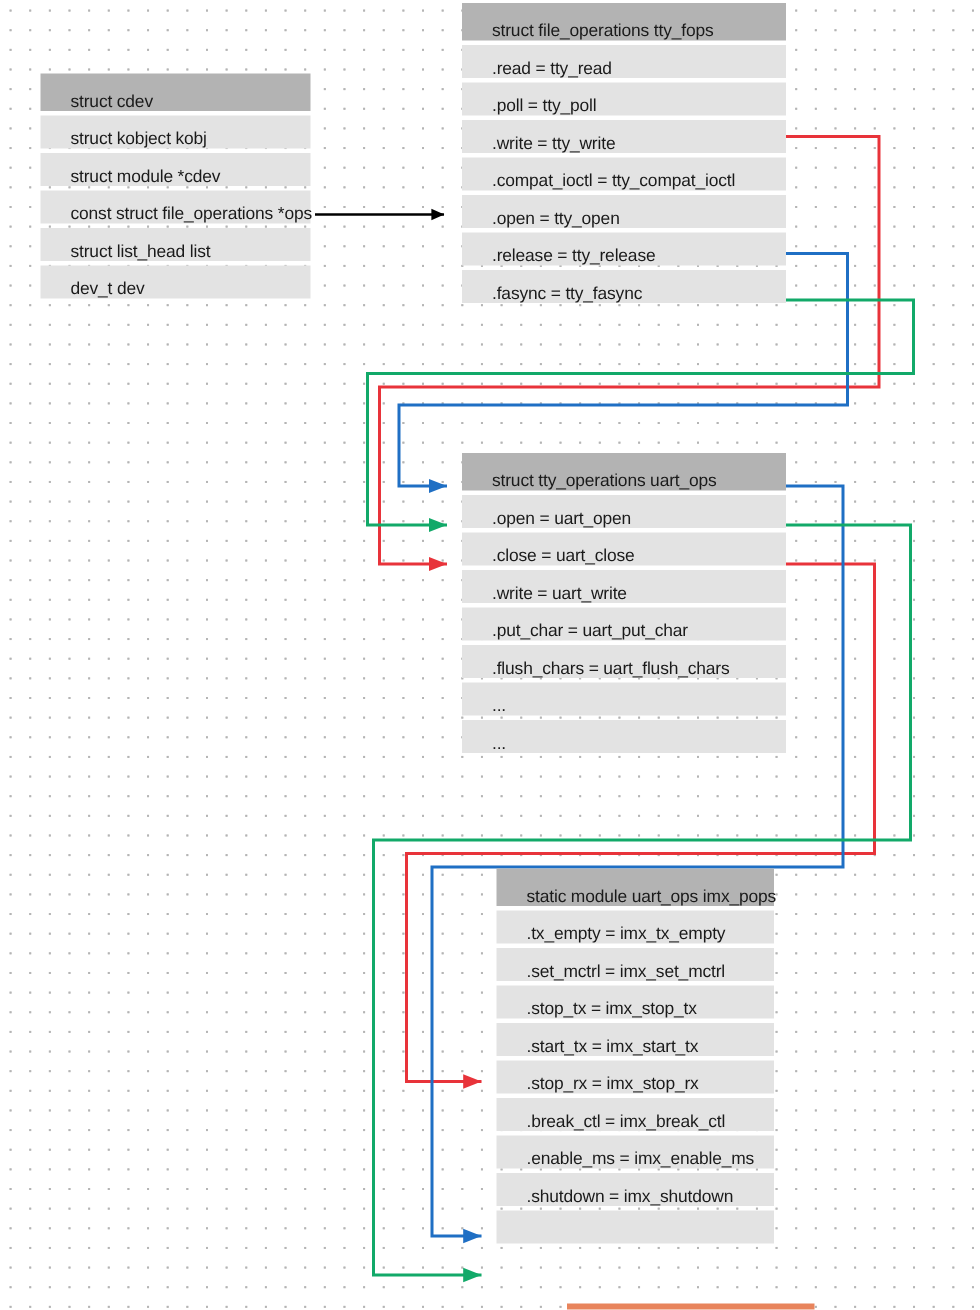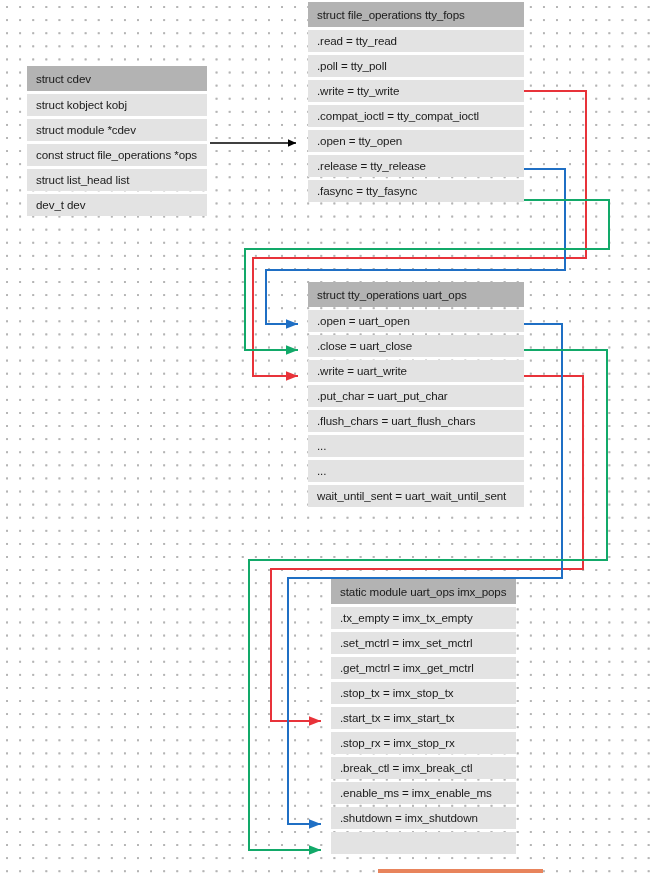--- a/index.html
+++ b/index.html
@@ -31,22 +31,22 @@
     box-sizing:border-box;
   }
   .row{
     box-sizing:border-box;
     background:#e3e3e3;
     color:#1a1a1a;
     font-size:11.6px;
     line-height:1;
     height:22px;
     display:flex;
-    align-items:center;
-    padding-left:9px;
+    align-items:flex-end;
+    padding-left:20px;
     margin-bottom:3px;
     white-space:nowrap;
     letter-spacing:-0.1px;
   }
   .row.header{
     background:#b3b3b3;
     height:25px;
     margin-bottom:3px;
   }
   .row.header .hdr-text{
@@ -94,21 +94,21 @@
   <path d="M524,200 L609,200 L609,249 L245,249 L245,350 L298,350" fill="none" stroke="#12a969" stroke-width="2" marker-end="url(#ah-green)"></path>
 
   <path d="M524,376 L583,376 L583,569 L271,569 L271,721 L321,721" fill="none" stroke="#e8333a" stroke-width="2" marker-end="url(#ah-red)"></path>
 
   <path d="M524,324 L562,324 L562,578 L288,578 L288,824 L321,824" fill="none" stroke="#1f6fc4" stroke-width="2" marker-end="url(#ah-blue)"></path>
 
   <path d="M524,350 L607,350 L607,560 L249,560 L249,850 L321,850" fill="none" stroke="#12a969" stroke-width="2" marker-end="url(#ah-green)"></path>
 </svg>
 
 <div id="boxes-layer">
-    <div class="struct-box" style="left: 27px; top: 66px; width: 180px;">
+    <div class="struct-box" style="left: 27px; top: 49px; width: 180px;">
       <div class="row header">
         <span class="hdr-text">struct cdev</span>
       </div>
       <div class="row">
         <span>struct kobject kobj</span>
       </div>
       <div class="row">
         <span>struct module *cdev</span>
       </div>
       <div class="row">
@@ -140,21 +140,21 @@
       <div class="row">
         <span>.open = tty_open</span>
       </div>
       <div class="row">
         <span>.release = tty_release</span>
       </div>
       <div class="row">
         <span>.fasync = tty_fasync</span>
       </div>
     </div>
-    <div class="struct-box" style="left: 308px; top: 282px; width: 216px;">
+    <div class="struct-box" style="left: 308px; top: 302px; width: 216px;">
       <div class="row header">
         <span class="hdr-text">struct tty_operations uart_ops</span>
       </div>
       <div class="row">
         <span>.open = uart_open</span>
       </div>
       <div class="row">
         <span>.close = uart_close</span>
       </div>
       <div class="row">
@@ -165,38 +165,32 @@
       </div>
       <div class="row">
         <span>.flush_chars = uart_flush_chars</span>
       </div>
       <div class="row">
         <span>...</span>
       </div>
       <div class="row">
         <span>...</span>
       </div>
-      <div class="row">
-        <span>wait_until_sent = uart_wait_until_sent</span>
-      </div>
     </div>
     <div class="struct-box" style="left: 331px; top: 579px; width: 185px;">
       <div class="row header">
         <span class="hdr-text">static module uart_ops imx_pops</span>
       </div>
       <div class="row">
         <span>.tx_empty = imx_tx_empty</span>
       </div>
       <div class="row">
         <span>.set_mctrl = imx_set_mctrl</span>
       </div>
       <div class="row">
-        <span>.get_mctrl = imx_get_mctrl</span>
-      </div>
-      <div class="row">
         <span>.stop_tx = imx_stop_tx</span>
       </div>
       <div class="row">
         <span>.start_tx = imx_start_tx</span>
       </div>
       <div class="row">
         <span>.stop_rx = imx_stop_rx</span>
       </div>
       <div class="row">
         <span>.break_ctl = imx_break_ctl</span>

